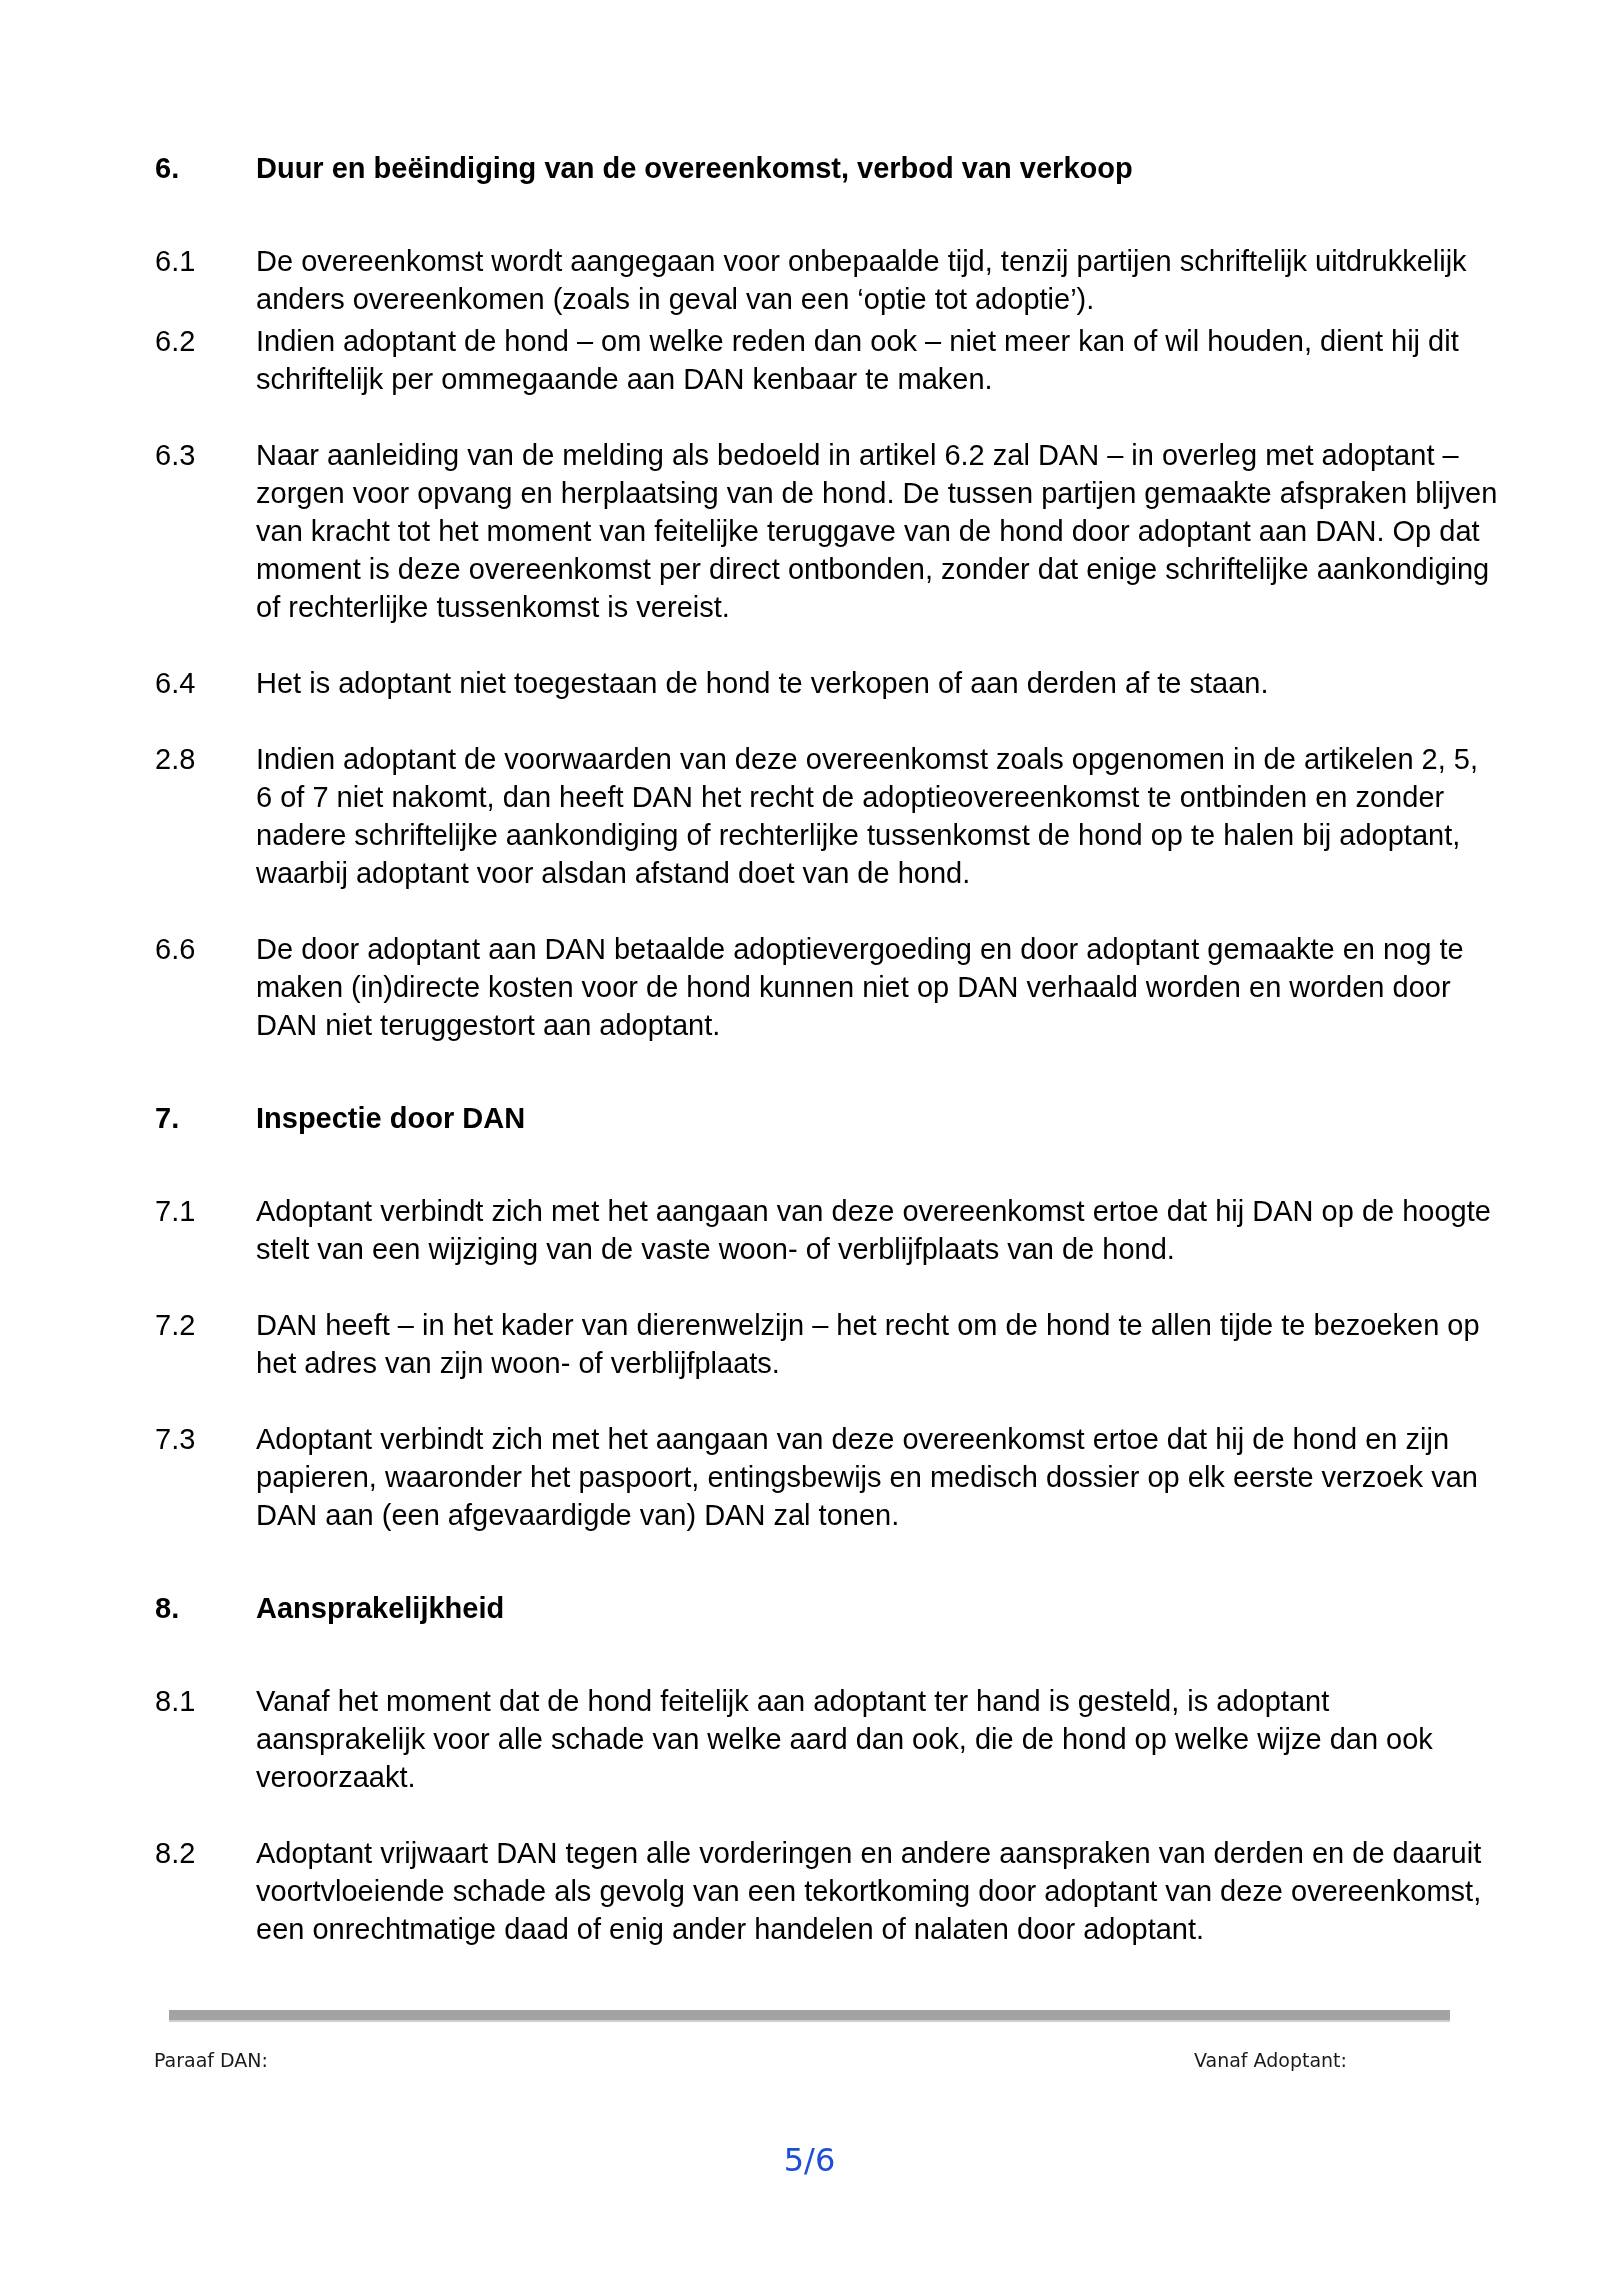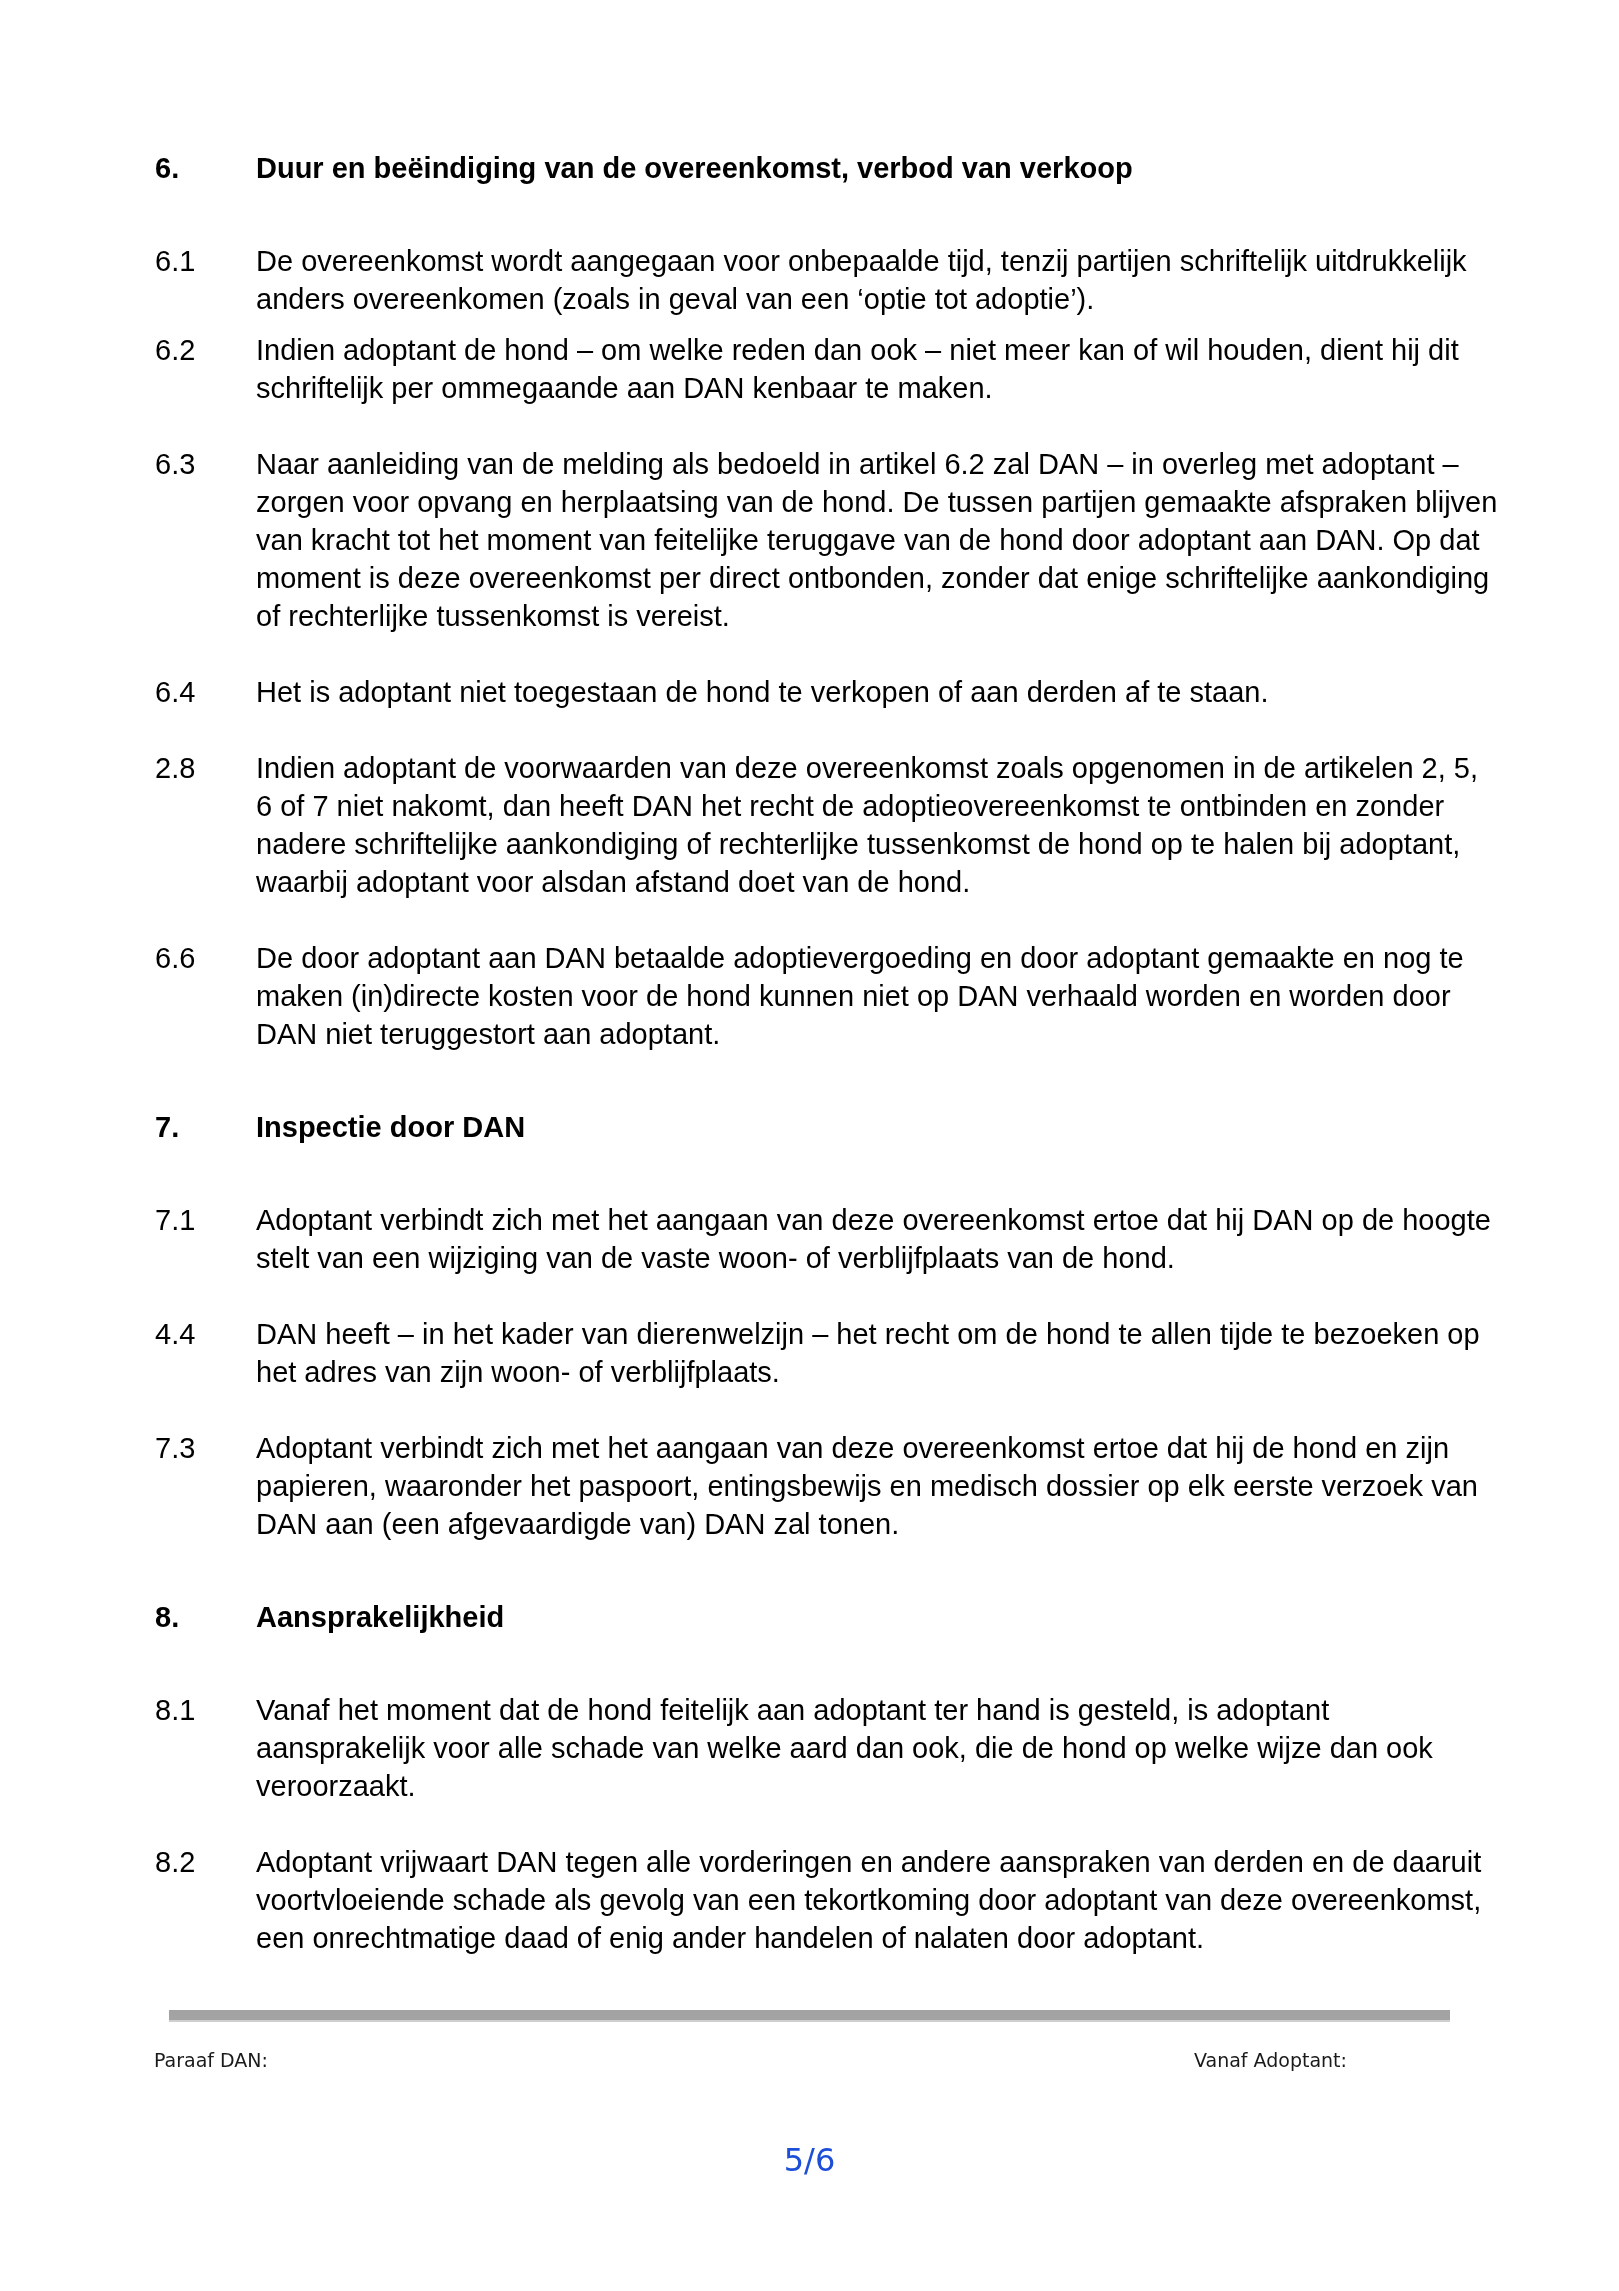--- a/index.html
+++ b/index.html
@@ -43,21 +43,21 @@
     margin-top: 55px;
   }
   .clause {
     margin-top: 38px;
   }
   .clause.first-after-heading {
     margin-top: 55px;
     justify-content: flex-end;
   }
   .clause.tight {
-    margin-top: 13px;
+    margin-top: 4px;
     justify-content: center;
   }
   .footer-bar {
     position: absolute;
     left: 169px;
     top: 2010px;
     width: 1281px;
     height: 10px;
     background: #a3a3a3;
     border-bottom: 2.7px solid #cfcfcf;
@@ -131,21 +131,21 @@
       <span class="num">7.</span>
       <span class="txt">Inspectie door DAN</span>
     </div>
 
     <div class="row clause first-after-heading">
       <span class="num">7.1</span>
       <span class="txt">Adoptant verbindt zich met het aangaan van deze overeenkomst ertoe dat hij DAN op de hoogte stelt van een wijziging van de vaste woon- of verblijfplaats van de hond.</span>
     </div>
 
     <div class="row clause">
-      <span class="num">4.4</span>
+      <span class="num">7.2</span>
       <span class="txt">DAN heeft – in het kader van dierenwelzijn – het recht om de hond te allen tijde te bezoeken op het adres van zijn woon- of verblijfplaats.</span>
     </div>
 
     <div class="row clause">
       <span class="num">7.3</span>
       <span class="txt">Adoptant verbindt zich met het aangaan van deze overeenkomst ertoe dat hij de hond en zijn papieren, waaronder het paspoort, entingsbewijs en medisch dossier op elk eerste verzoek van DAN aan (een afgevaardigde van) DAN zal tonen.</span>
     </div>
 
     <div class="row heading h-mid">
       <span class="num">8.</span>

